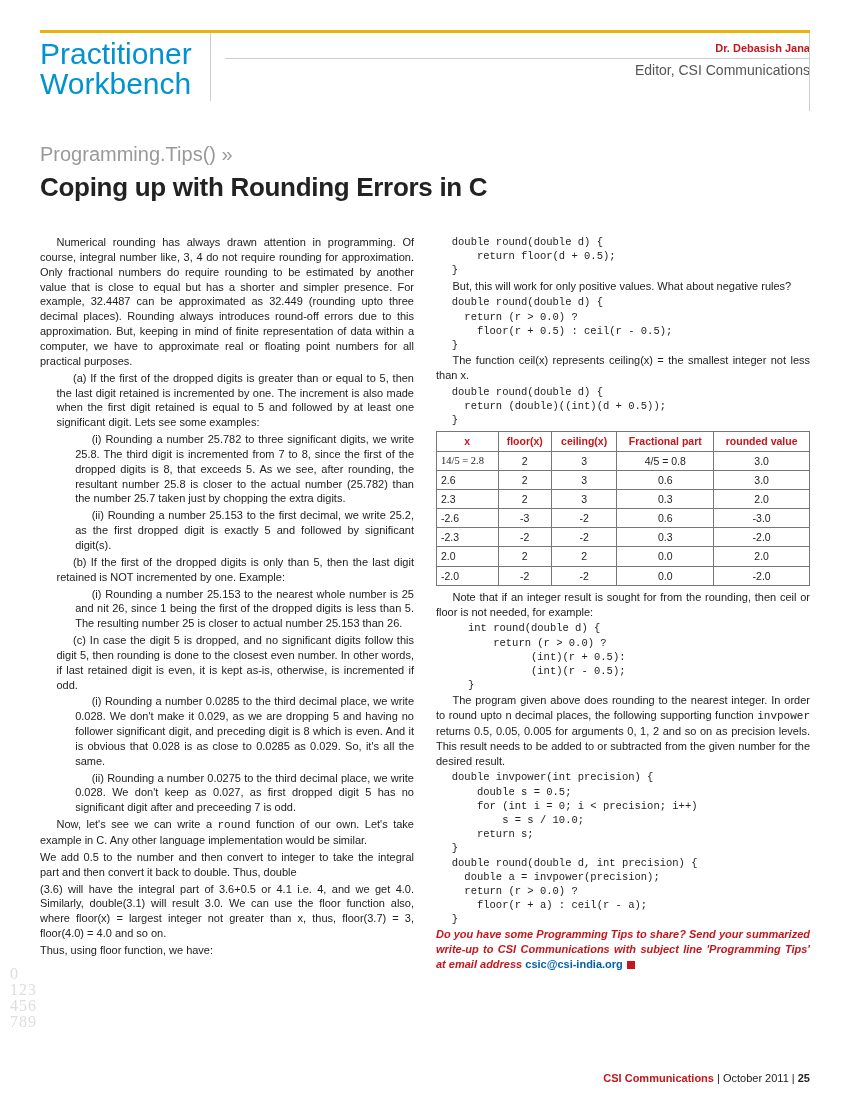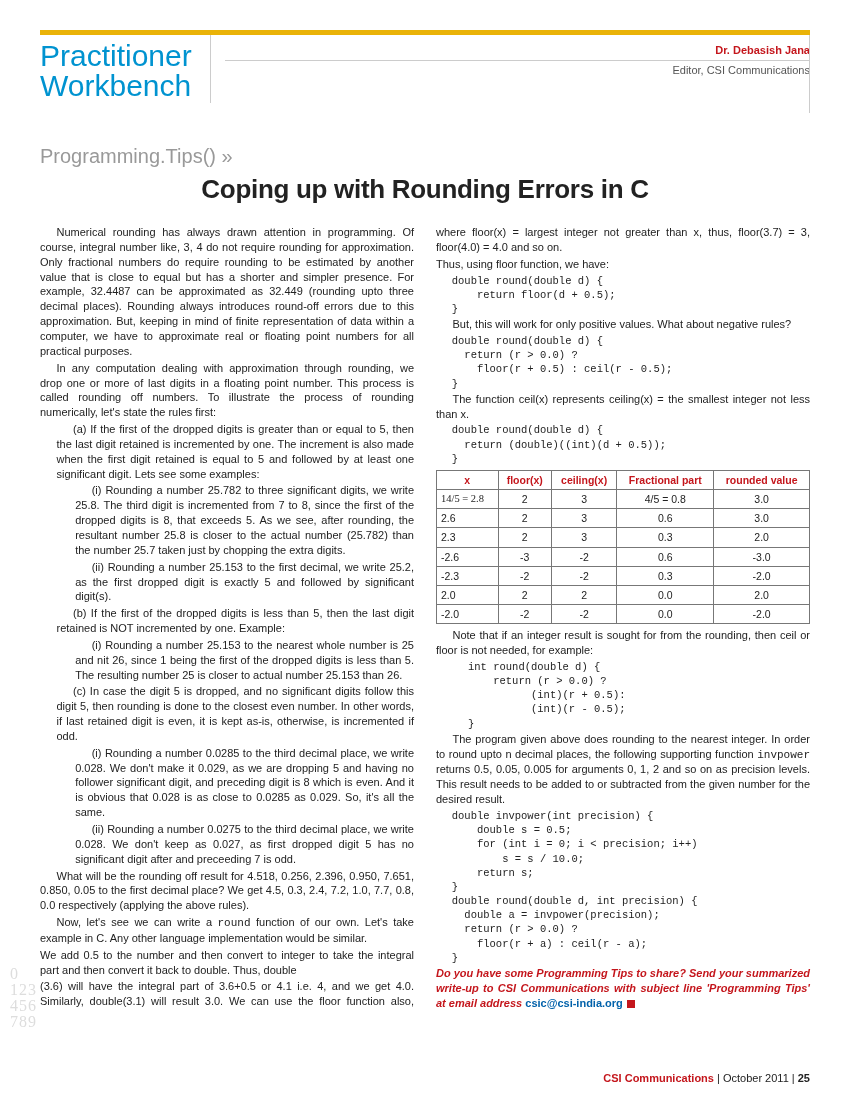--- a/index.html
+++ b/index.html
@@ -11,21 +11,21 @@
     box-sizing: border-box;
     font-family: "Myriad Pro", "Segoe UI", Arial, sans-serif;
     font-size: 11px;
     line-height: 1.35;
     color: #222;
     position: relative;
   }
   .header-row {
     display: flex;
     align-items: flex-start;
-    border-top: 5px solid #eab308;
+    border-top: 3px solid #eab308;
     position: relative;
   }
   .header-right-rule {
     position: absolute;
     right: 0;
     top: 0;
     bottom: -10px;
     width: 1px;
     background: #ccc;
   }
@@ -47,36 +47,35 @@
   }
   .byline-name {
     color: #c4161c;
     font-weight: 600;
     font-size: 11px;
     border-bottom: 1px solid #ccc;
     padding-bottom: 2px;
     margin-bottom: 2px;
   }
   .byline-sub {
-    font-size: 11px;
+    font-size: 14px;
     color: #555;
   }
   .section-name {
     margin-top: 40px;
     color: #999;
     font-size: 20px;
     font-weight: 400;
   }
   .article-title {
     font-size: 26px;
     font-weight: 800;
     letter-spacing: -0.3px;
     margin-top: 2px;
-    margin-bottom: 18px;
-    text-align: center;
+    margin-bottom: 30px;
   }
   .columns {
     column-count: 2;
     column-gap: 22px;
     text-align: justify;
   }
   .columns p { margin: 0 0 2px 0; text-indent: 1.5em; }
   .columns p.noindent { text-indent: 0; }
   .list-a { padding-left: 1.5em; text-indent: -1.5em; margin: 0; }
   .list-i { padding-left: 3.2em; text-indent: -1.7em; margin: 0; }
@@ -149,30 +148,28 @@
     <div class="byline-sub">Editor, CSI Communications</div>
   </div>
   <div class="header-right-rule"></div>
 </div>
 
 <div class="section-name">Programming.Tips() »</div>
 <div class="article-title">Coping up with Rounding Errors in C</div>
 
 <div class="columns">
   <p>Numerical rounding has always drawn attention in programming. Of course, integral number like, 3, 4 do not require rounding for approximation. Only fractional numbers do require rounding to be estimated by another value that is close to equal but has a shorter and simpler presence. For example, 32.4487 can be approximated as 32.449 (rounding upto three decimal places). Rounding always introduces round-off errors due to this approximation. But, keeping in mind of finite representation of data within a computer, we have to approximate real or floating point numbers for all practical purposes.</p>
-  <p>In any computation dealing with approximation through rounding, we drop one or more of last digits in a floating point number. This process is called rounding off numbers. To illustrate the process of rounding numerically, let's state the rules first:</p>
   <p class="list-a">(a)  If the first of the dropped digits is greater than or equal to 5, then the last digit retained is incremented by one. The increment is also made when the first digit retained is equal to 5 and followed by at least one significant digit. Lets see some examples:</p>
   <p class="list-i">(i)   Rounding a number 25.782 to three significant digits, we write 25.8. The third digit is incremented from 7 to 8, since the first of the dropped digits is 8, that exceeds 5. As we see, after rounding, the resultant number 25.8 is closer to the actual number (25.782) than the number 25.7 taken just by chopping the extra digits.</p>
   <p class="list-i">(ii)  Rounding a number 25.153 to the first decimal, we write 25.2, as the first dropped digit is exactly 5 and followed by significant digit(s).</p>
-  <p class="list-a">(b)  If the first of the dropped digits is less than 5, then the last digit retained is NOT incremented by one. Example:</p>
+  <p class="list-a">(b)  If the first of the dropped digits is only than 5, then the last digit retained is NOT incremented by one. Example:</p>
   <p class="list-i">(i)   Rounding a number 25.153 to the nearest whole number is 25 and nit 26, since 1 being the first of the dropped digits is less than 5. The resulting number 25 is closer to actual number 25.153 than 26.</p>
   <p class="list-a">(c)  In case the digit 5 is dropped, and no significant digits follow this digit 5, then rounding is done to the closest even number. In other words, if last retained digit is even, it is kept as-is, otherwise, is incremented if odd.</p>
   <p class="list-i">(i)   Rounding a number 0.0285 to the third decimal place, we write 0.028. We don't make it 0.029, as we are dropping 5 and having no follower significant digit, and preceding digit is 8 which is even. And it is obvious that 0.028 is as close to 0.0285 as 0.029. So, it's all the same.</p>
   <p class="list-i">(ii)   Rounding a number 0.0275 to the third decimal place, we write 0.028. We don't keep as 0.027, as first dropped digit 5 has no significant digit after and preceeding 7 is odd.</p>
-  <p>What will be the rounding off result for 4.518, 0.256, 2.396, 0.950, 7.651, 0.850, 0.05 to the first decimal place? We get 4.5, 0.3, 2.4, 7.2, 1.0, 7.7, 0.8, 0.0 respectively (applying the above rules).</p>
   <p><span>Now, let's see we can write a </span><span style="font-family:'Courier New',monospace">round</span><span> function of our own. Let's take example in C. Any other language implementation would be similar.</span></p>
   <p class="noindent">We add 0.5 to the number and then convert to integer to take the integral part and then convert it back to double. Thus, double</p>
 
   <p class="noindent">(3.6) will have the integral part of 3.6+0.5 or 4.1 i.e. 4, and we get 4.0. Similarly, double(3.1) will result 3.0. We can use the floor function also, where floor(x) = largest integer not greater than x, thus, floor(3.7) = 3, floor(4.0) = 4.0 and so on.</p>
   <p class="noindent">Thus, using floor function, we have:</p>
   <div class="code" style="white-space: pre;">double round(double d) {
     return floor(d + 0.5);
 }</div>
   <p>But, this will work for only positive values. What about negative rules?</p>
   <div class="code" style="white-space: pre;">double round(double d) {

